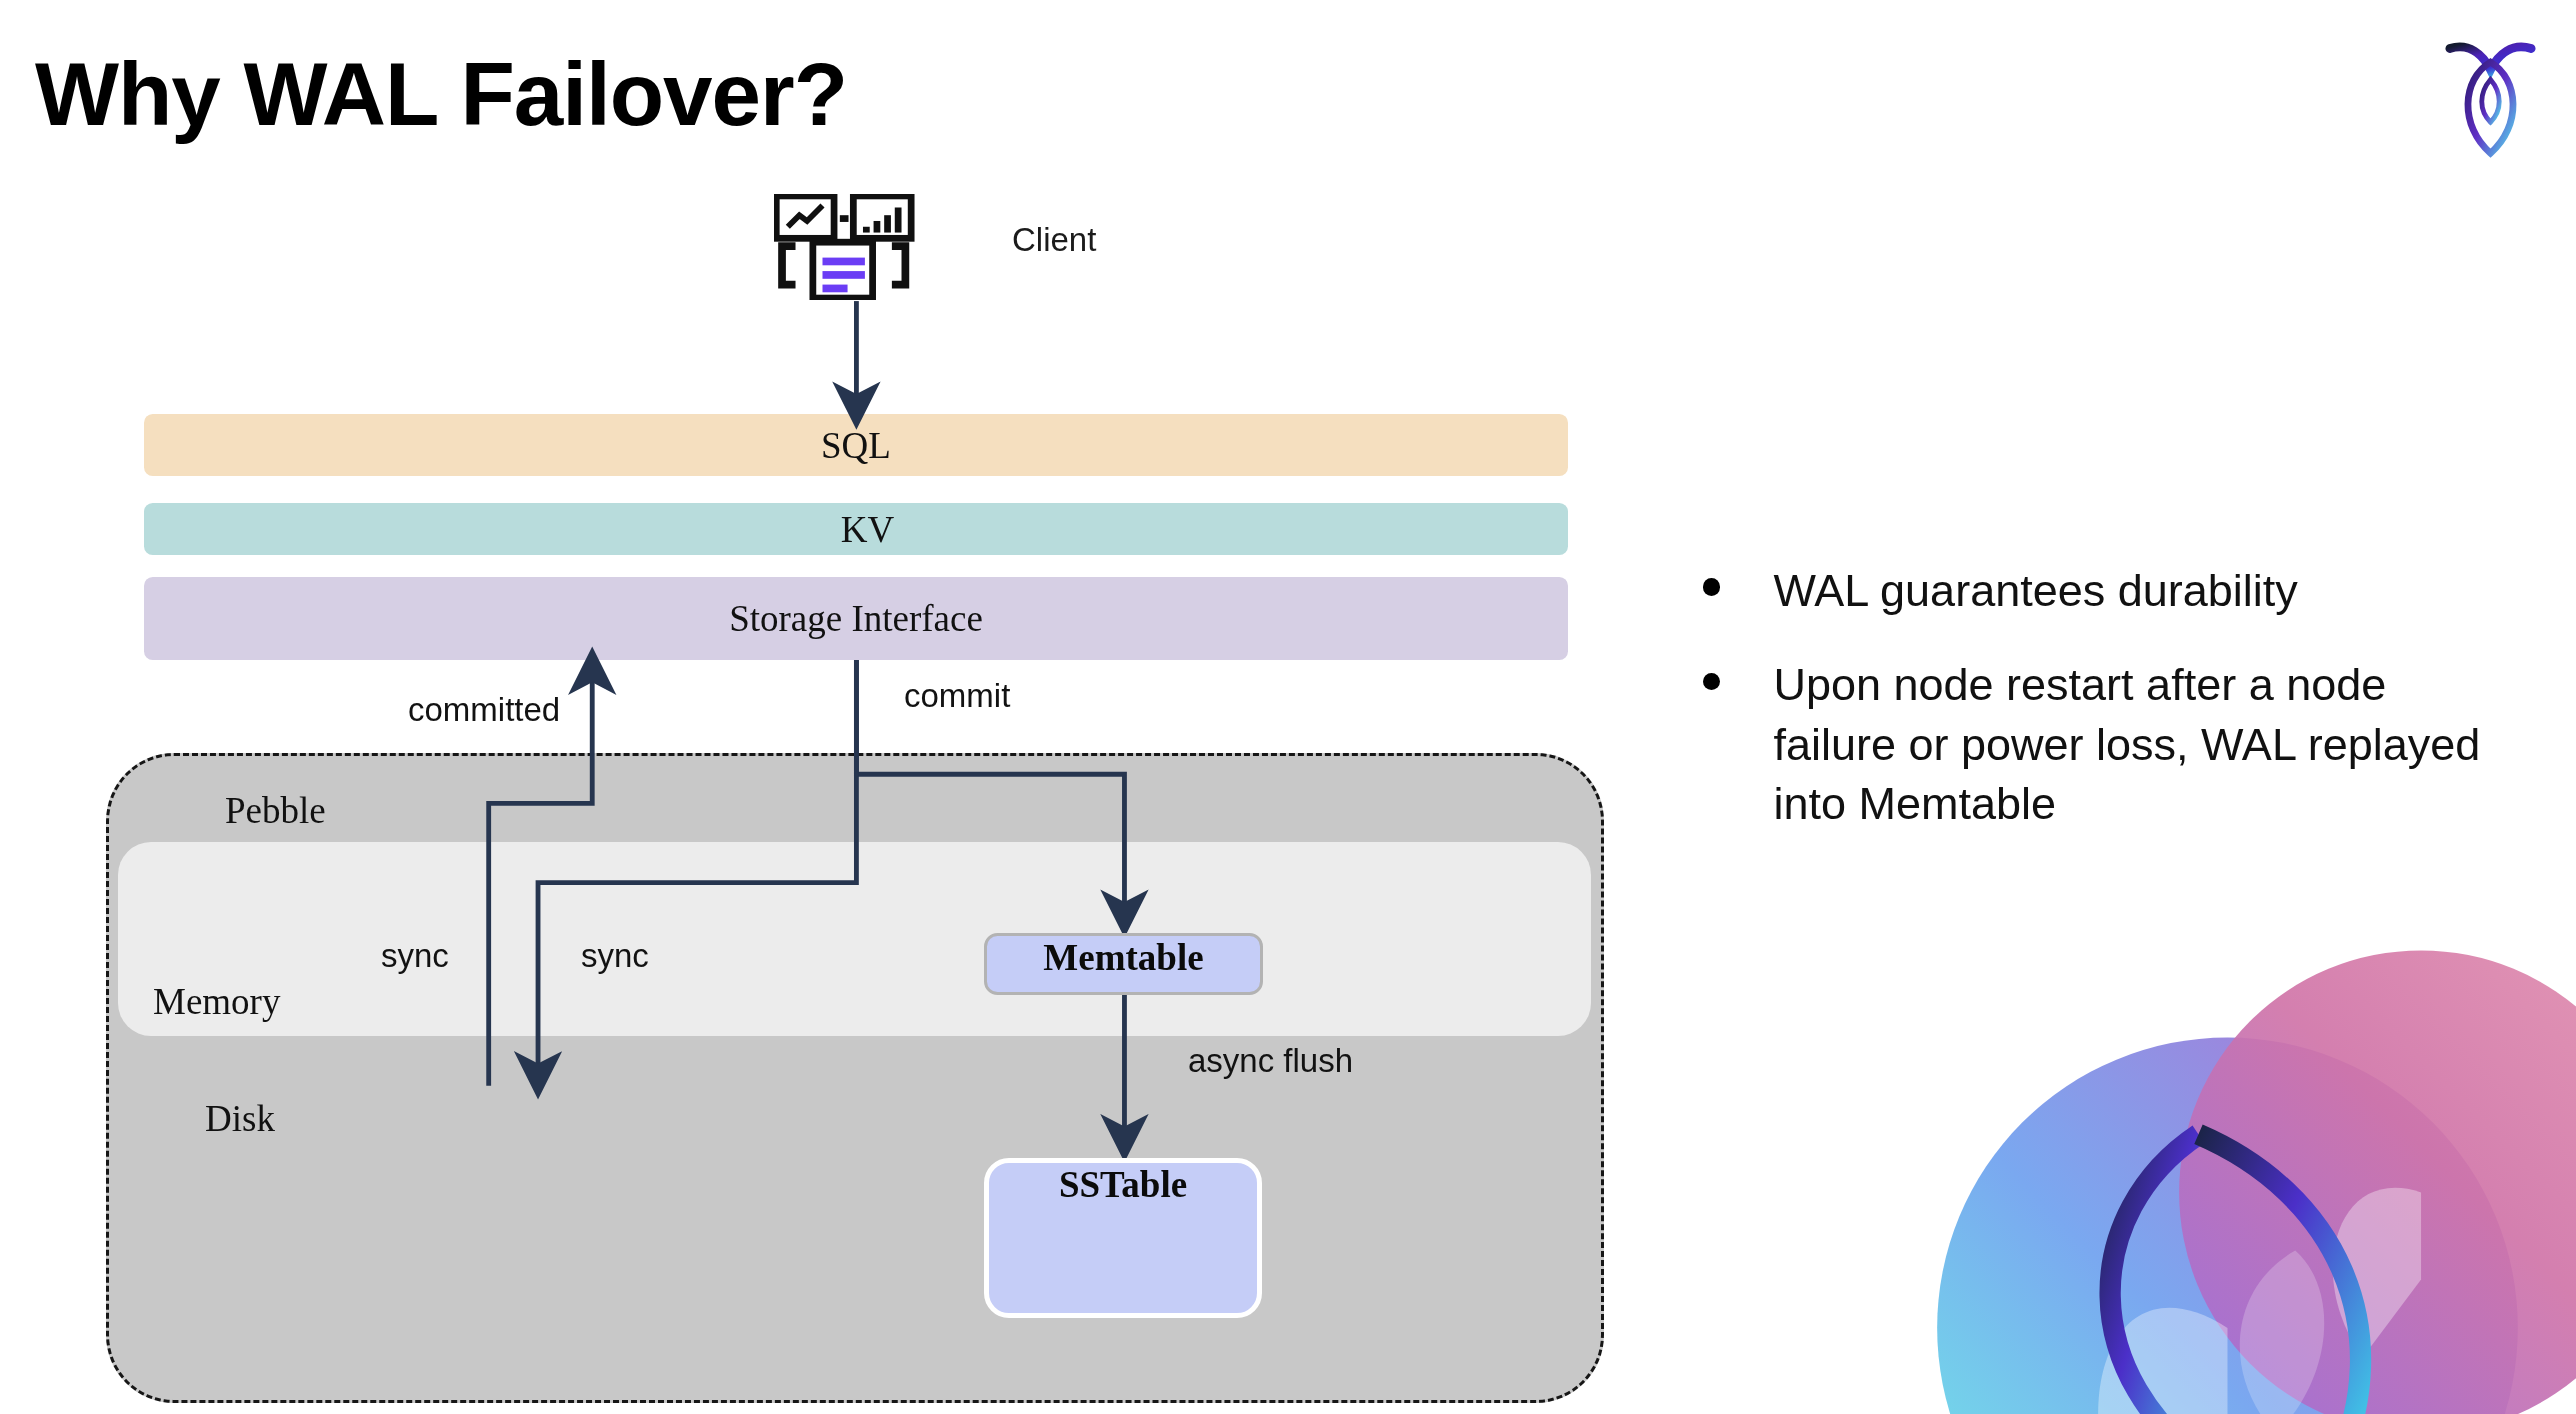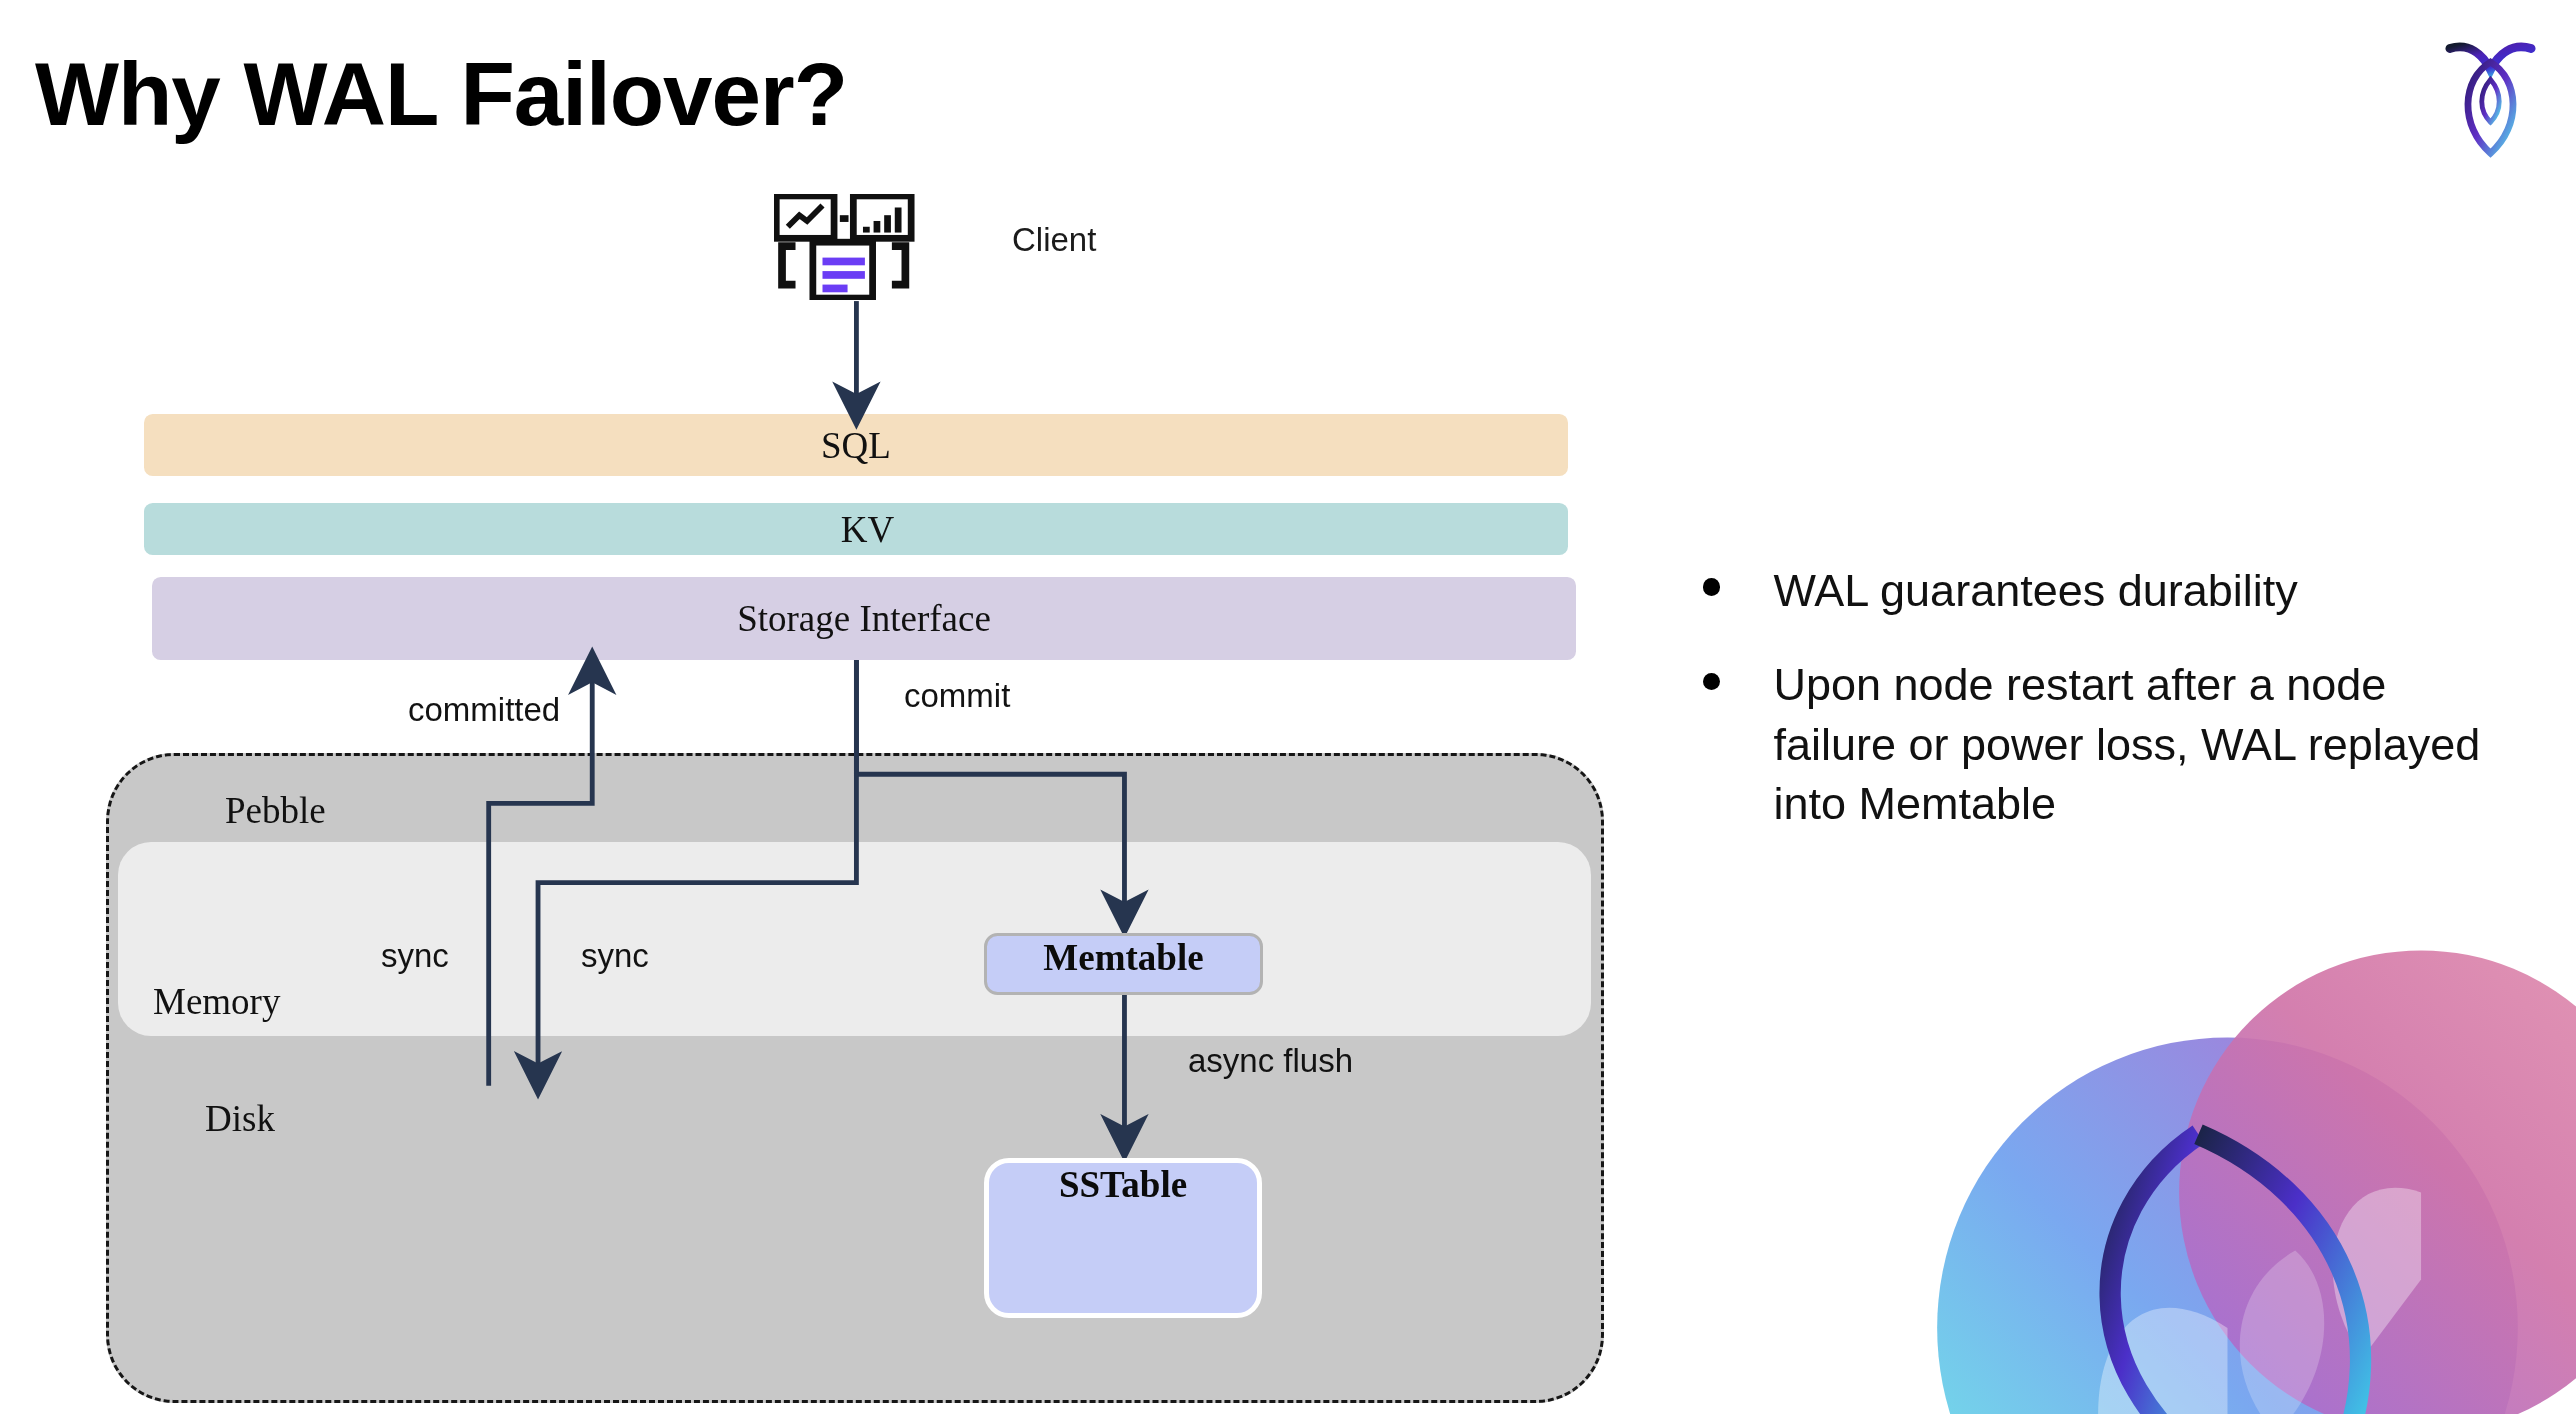--- a/index.html
+++ b/index.html
@@ -65,21 +65,21 @@
     border-radius: 8.7px;
     display: flex;
     align-items: center;
     justify-content: center;
     font-family: "Liberation Serif", serif;
     font-size: 37px;
     color: #111111;
   }
   #bar-sql       { top: 414px; height: 62px; background: #f5dfbf; }
   #bar-kv        { top: 503px; height: 52px; background: #b8dcdc; padding-left: 23px; }
-  #bar-storage   { top: 577px; height: 83px; background: #d6cfe4; margin-left: 8px; }
+  #bar-storage   { top: 577px; height: 83px; background: #d6cfe4; }
 
   
   #pebble-container {
     position: absolute;
     left: 106px; top: 753px;
     width: 1498px; height: 650px;
     background: #c8c8c8;
     border: 3.9px dashed #161616;
     border-radius: 68px;
   }

